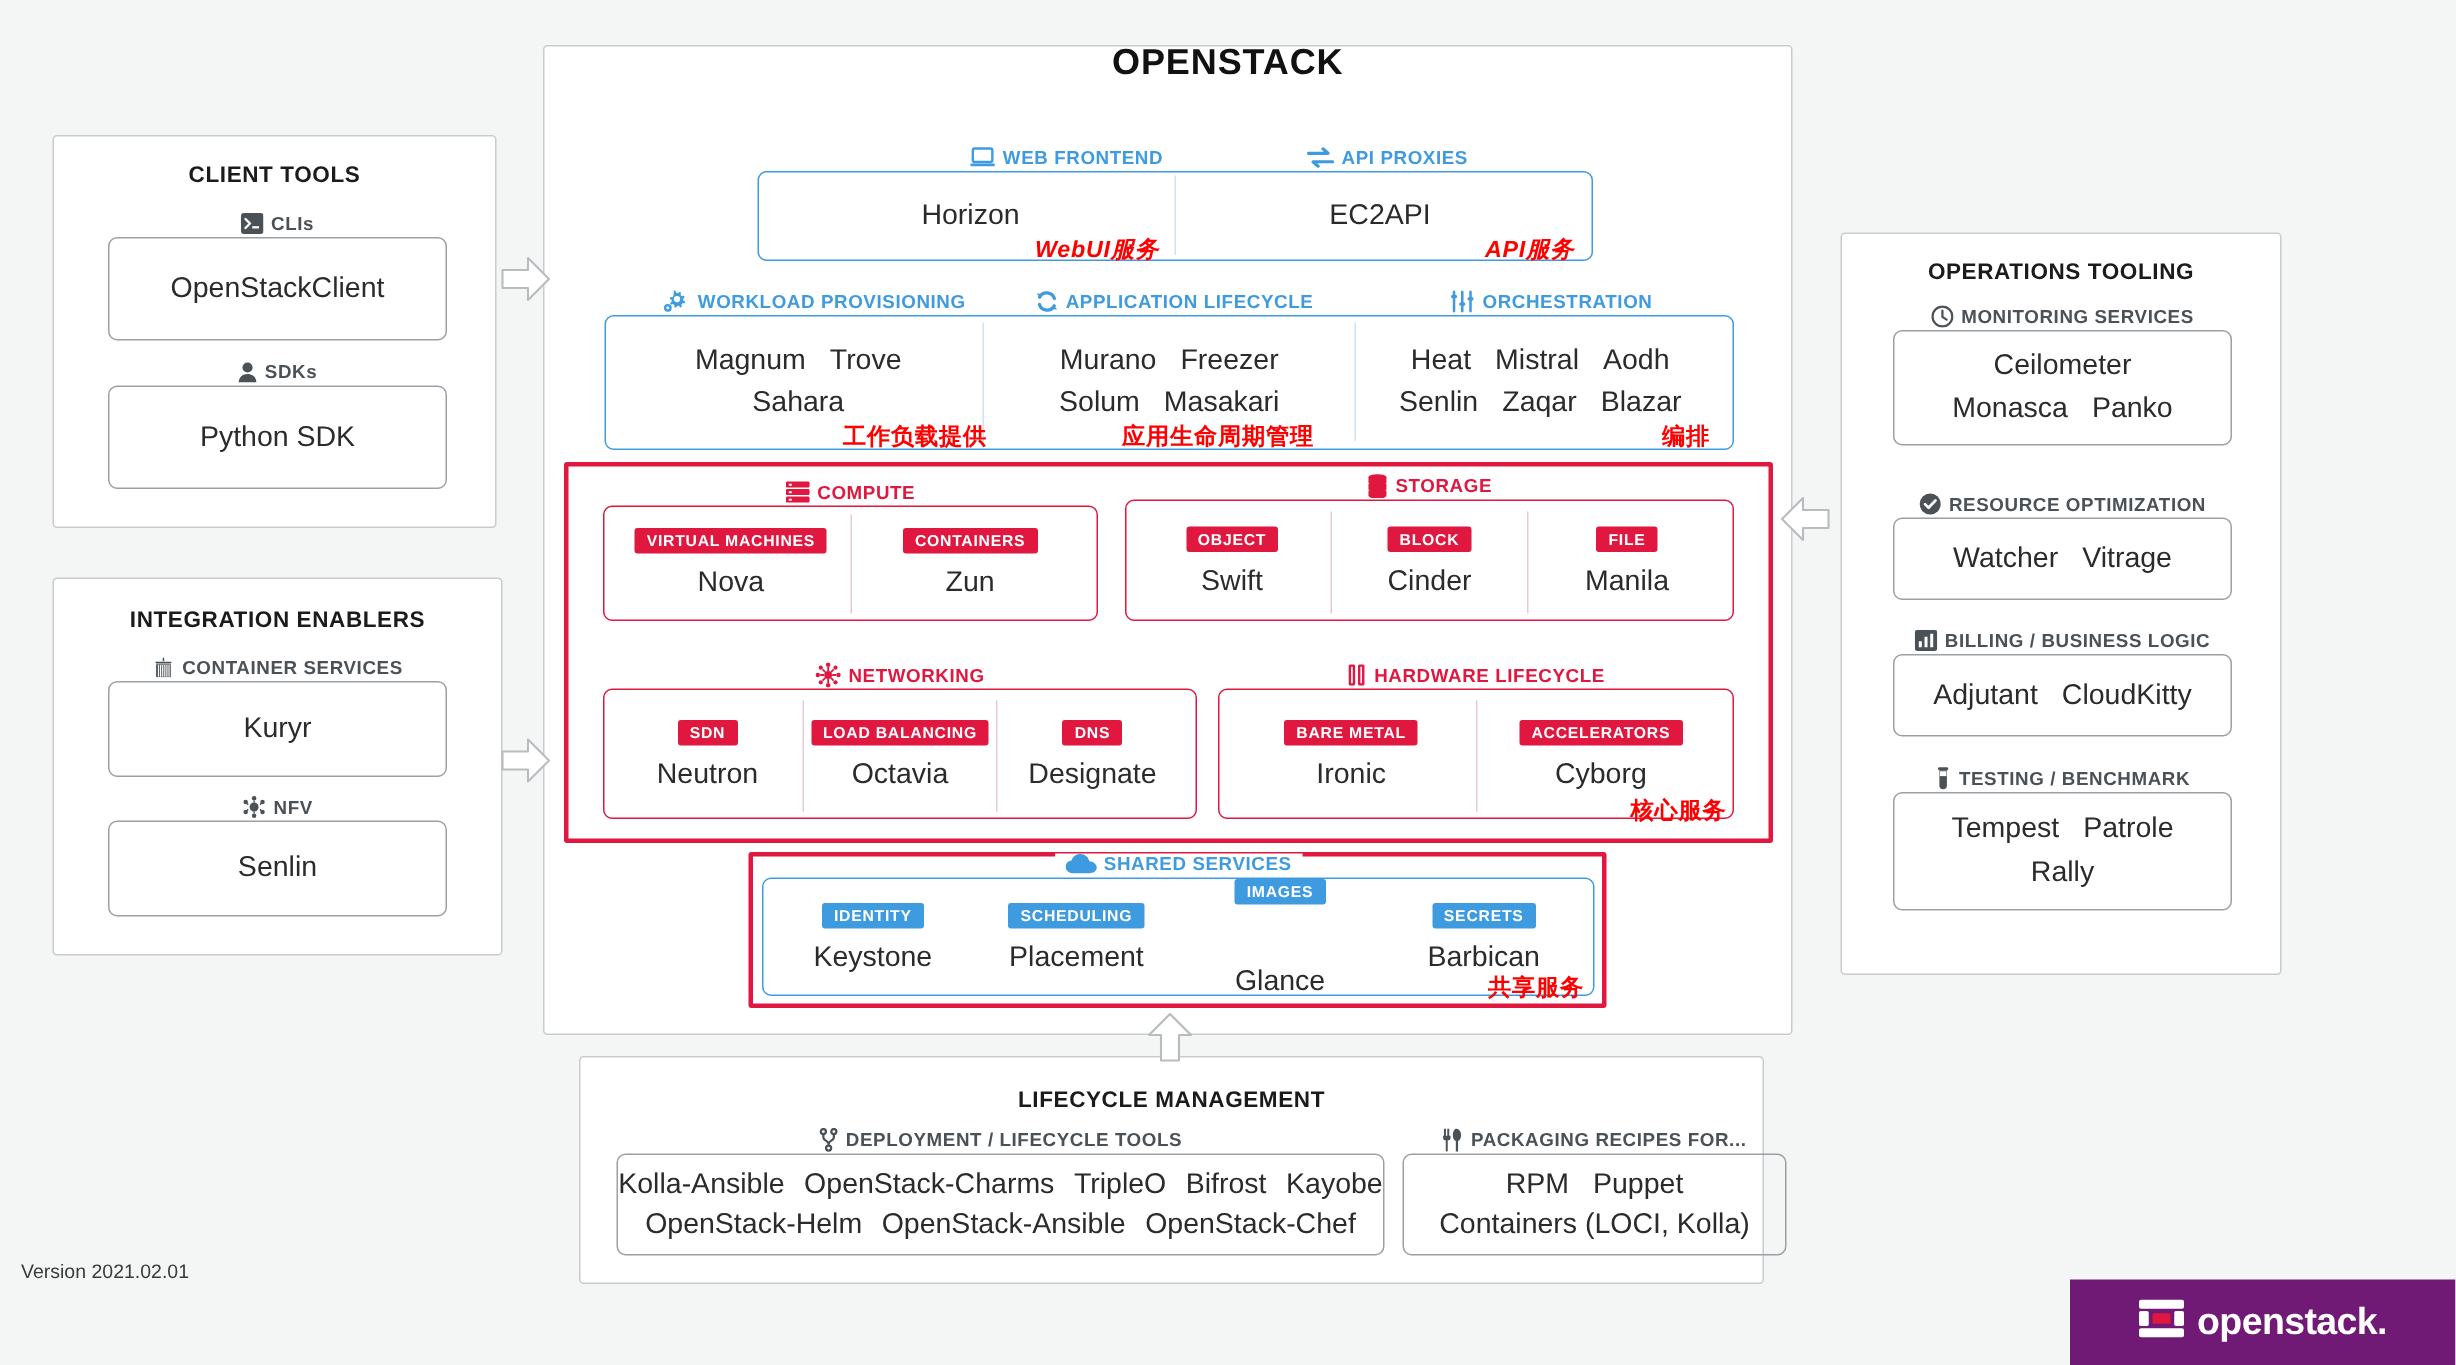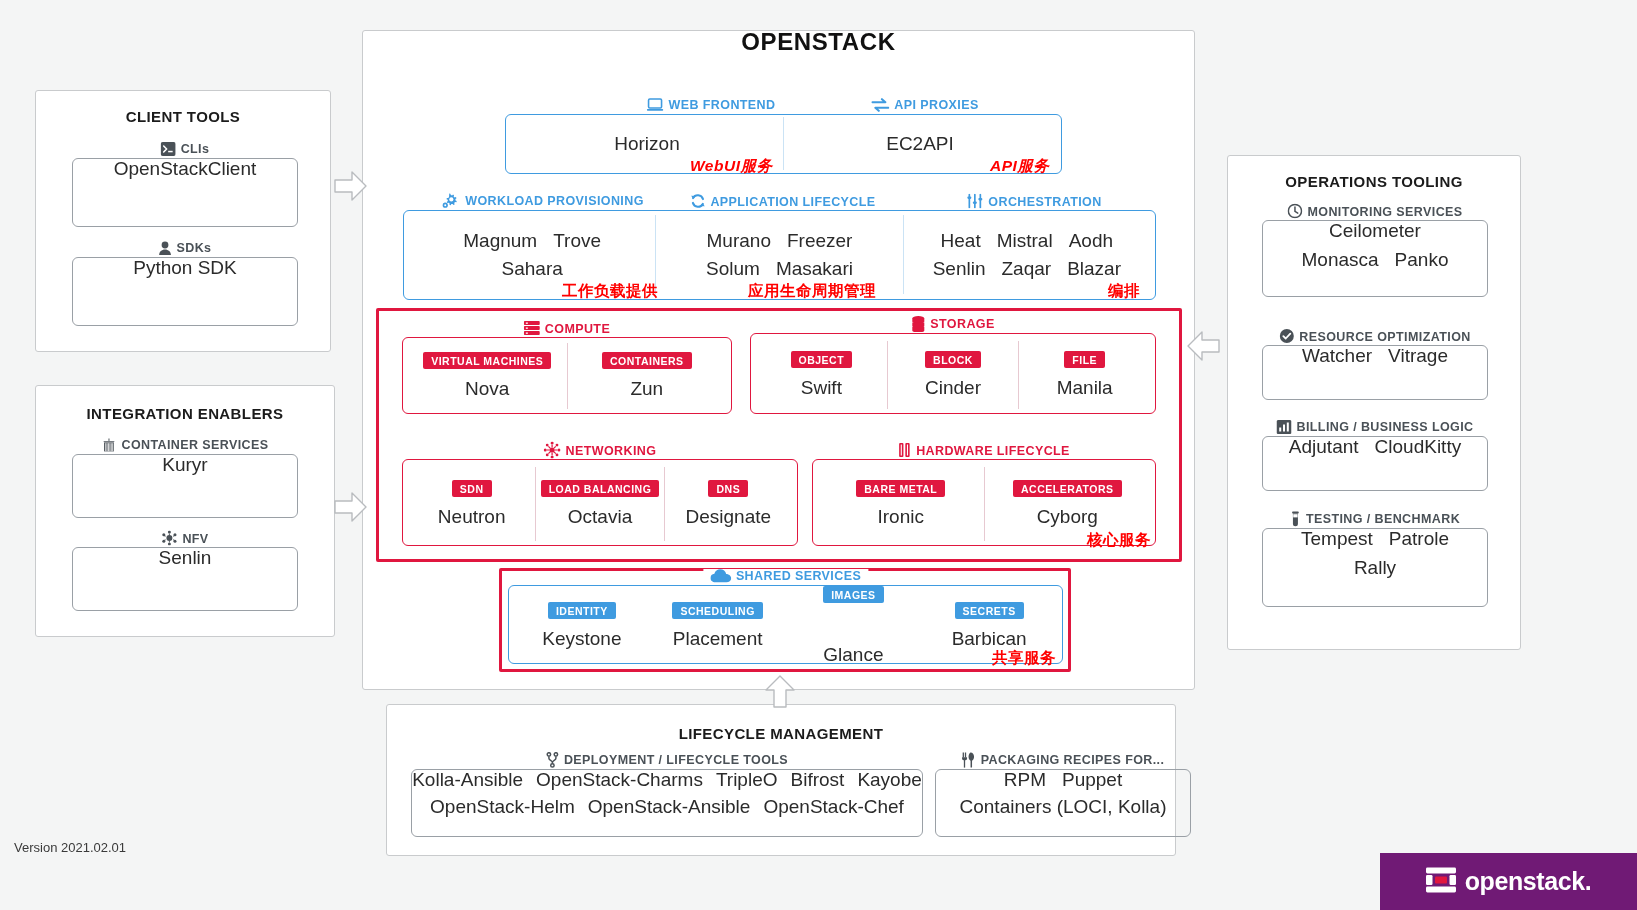--- a/index.html
+++ b/index.html
@@ -48,20 +48,21 @@
     letter-spacing: .4px;
     color: #4a5157;
   }
   .grp-legend svg { display: block; }
   .grp-body {
     position: absolute;
     left: 0; right: 0; top: 9px; bottom: 0;
     display: flex;
     flex-direction: column;
     align-items: center;
+    justify-content: center;
     gap: 4px;
   }
   .svc { font-size: 19px; color: #2b2b2b; white-space: nowrap; }
   .svc-row { display: flex; gap: 16px; align-items: baseline; white-space: nowrap; }
 
   
   .blue .grp-box { border-color: #3f9be0; }
   .blue .grp-legend { color: #3f9be0; }
   
   .red .grp-box { border-color: #e0173f; }

